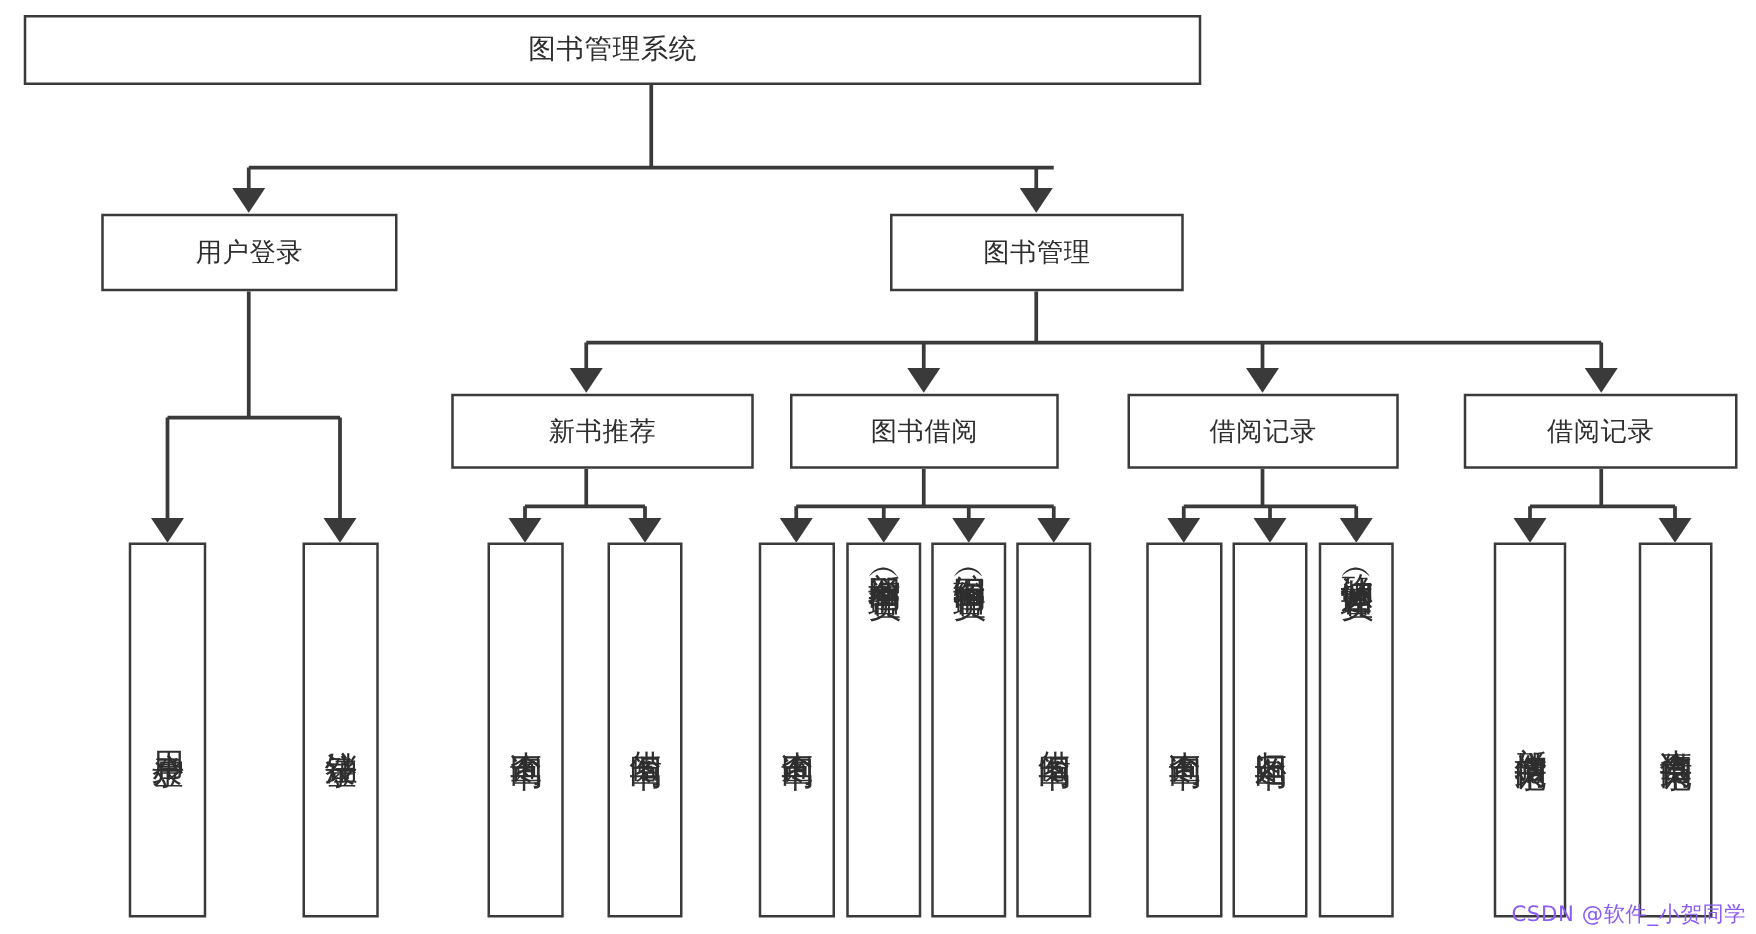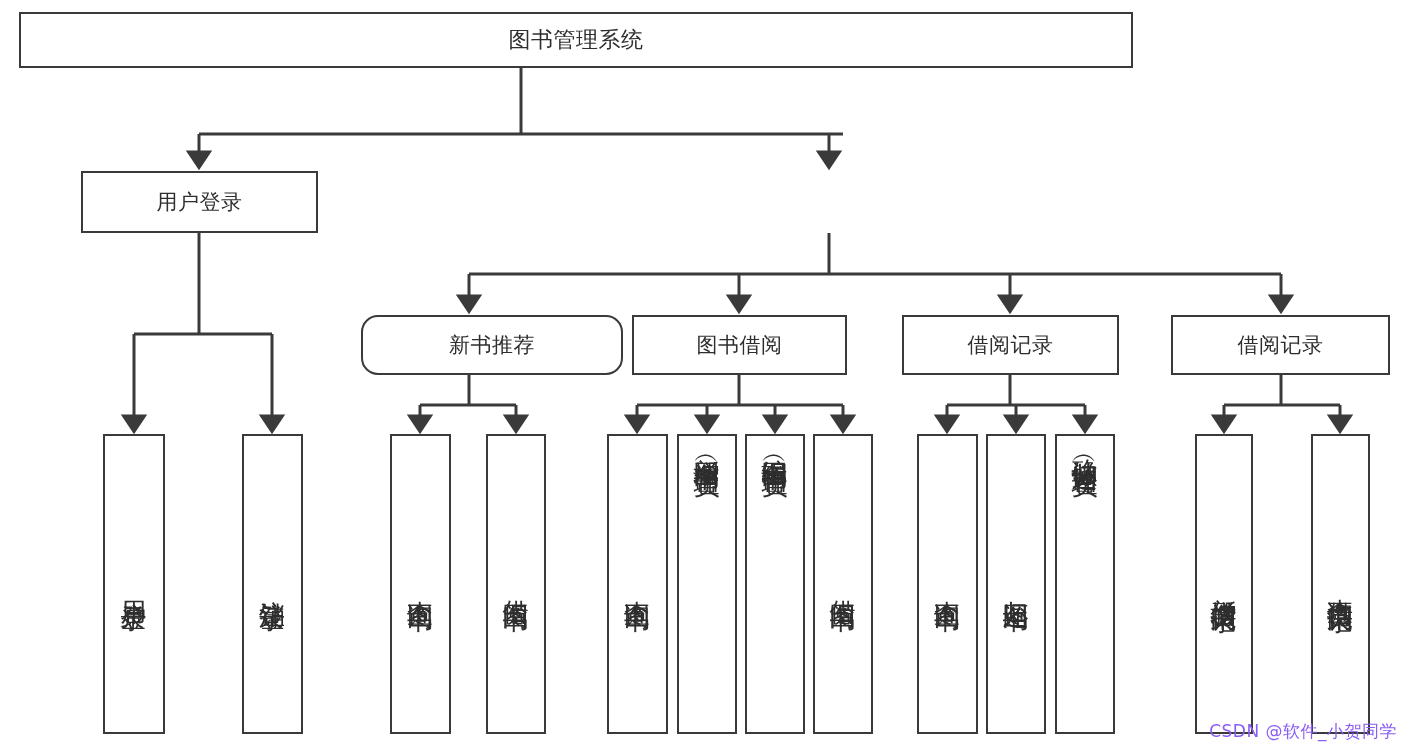--- a/index.html
+++ b/index.html
@@ -125,29 +125,32 @@
       <path d="M1016,405 L1016,424" marker-end="url(#arrow)"></path>
       <path d="M1085,405 L1085,424" marker-end="url(#arrow)"></path>
 
       <path d="M1281,375 L1281,405"></path>
       <path d="M1224,405 L1340,405"></path>
       <path d="M1224,405 L1224,424" marker-end="url(#arrow)"></path>
       <path d="M1340,405 L1340,424" marker-end="url(#arrow)"></path>
     </g>
   </svg>
 
-  <div class="node horiz root" style="left:19px; top:12px; width:1114px; height:56px;">
+  <div class="node horiz root" style="left:19px; top:12px; width:942px; height:56px;">
     <span class="label">图书管理系统</span>
   </div>
 
   <div class="node horiz" style="left:81px; top:171px; width:237px; height:62px;">
     <span class="label">用户登录</span>
   </div>
-
-  <div class="node horiz" style="left:361px; top:315px; width:262px; height:60px;border-radius:17px;">
+  <div class="node horiz" style="left:712px; top:171px; width:235px; height:62px;">
+    <span class="label">图书管理</span>
+  </div>
+
+  <div class="node horiz" style="left:361px; top:315px; width:242px; height:60px;">
     <span class="label">新书推荐</span>
   </div>
   <div class="node horiz" style="left:632px; top:315px; width:215px; height:60px;">
     <span class="label">图书借阅</span>
   </div>
   <div class="node horiz" style="left:902px; top:315px; width:217px; height:60px;">
     <span class="label">借阅记录</span>
   </div>
   <div class="node horiz" style="left:1171px; top:315px; width:219px; height:60px;">
     <span class="label">借阅记录</span>

